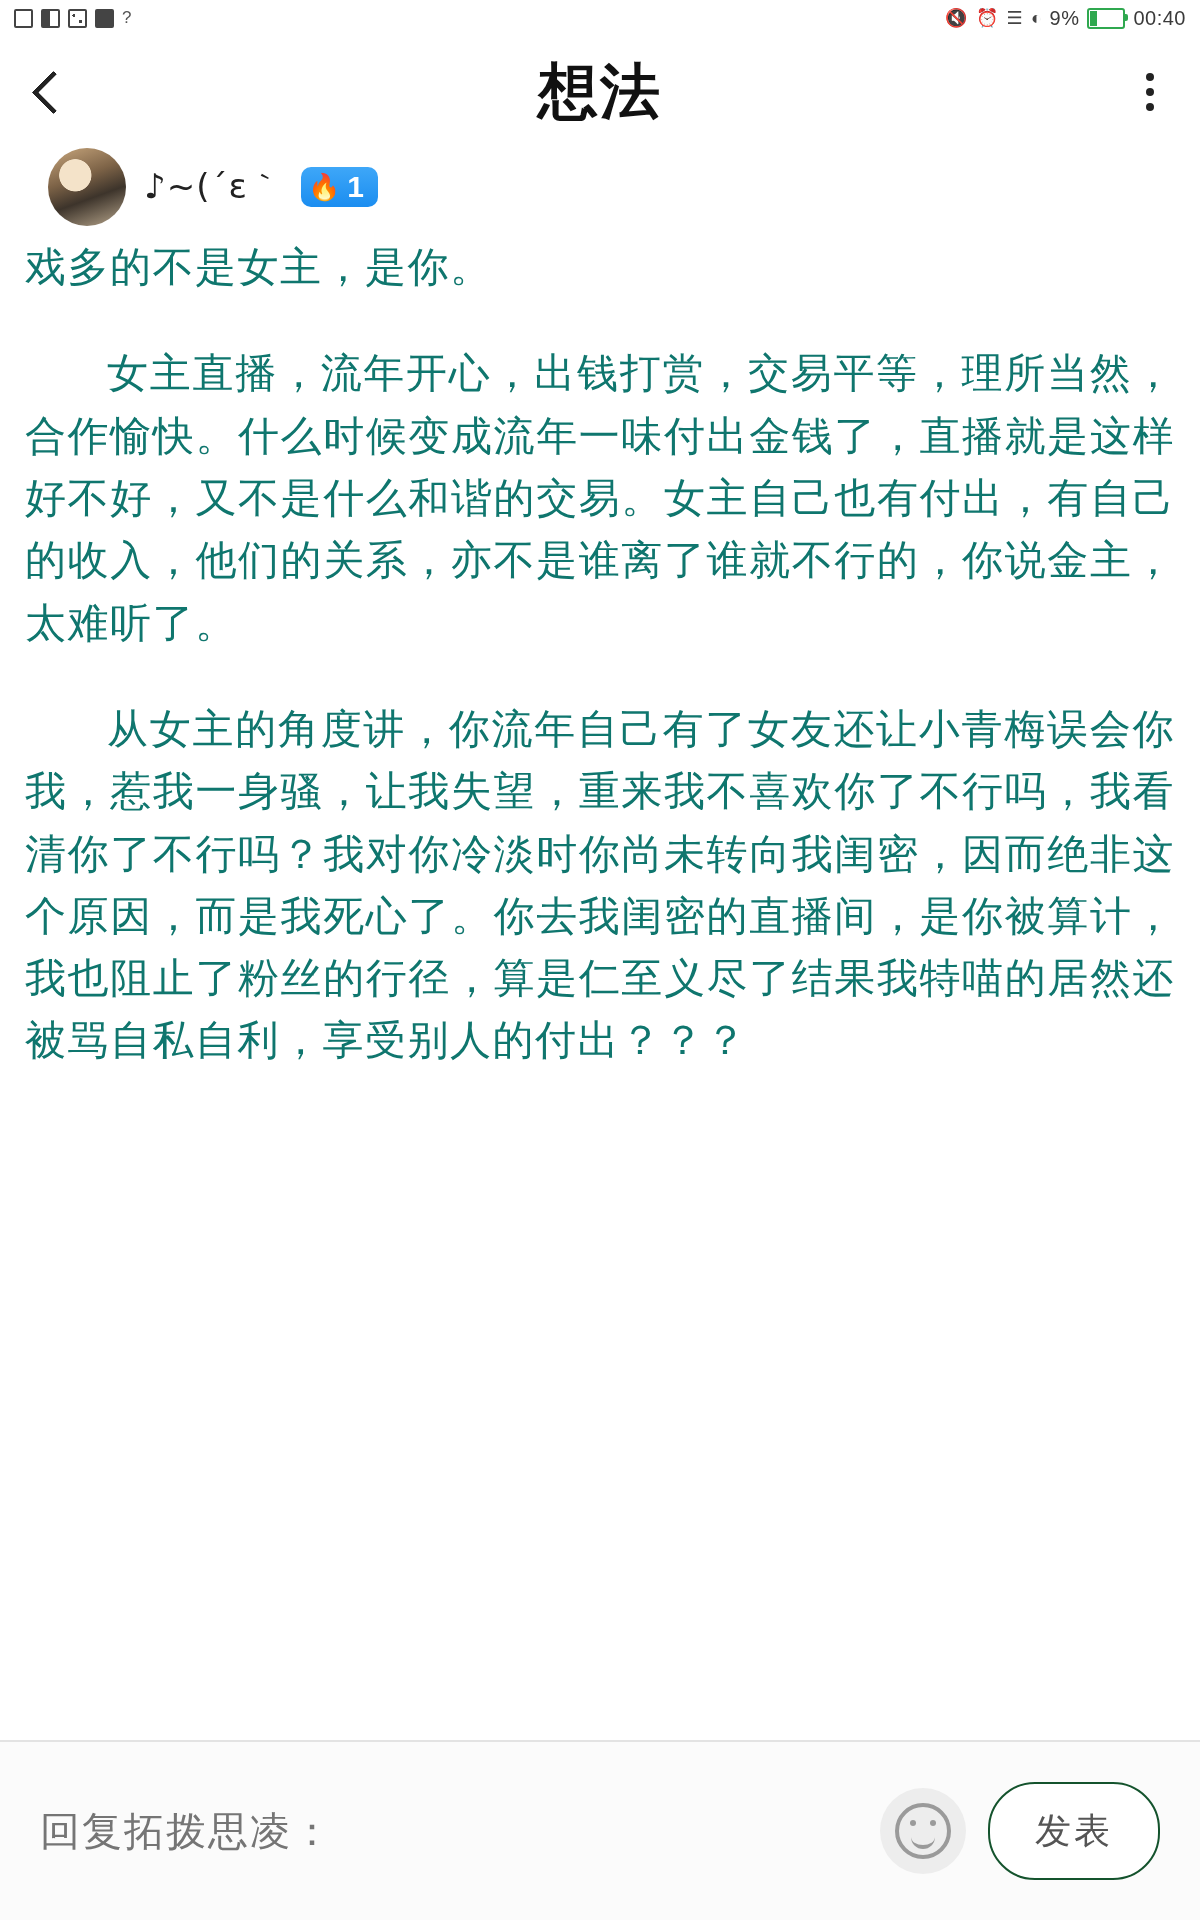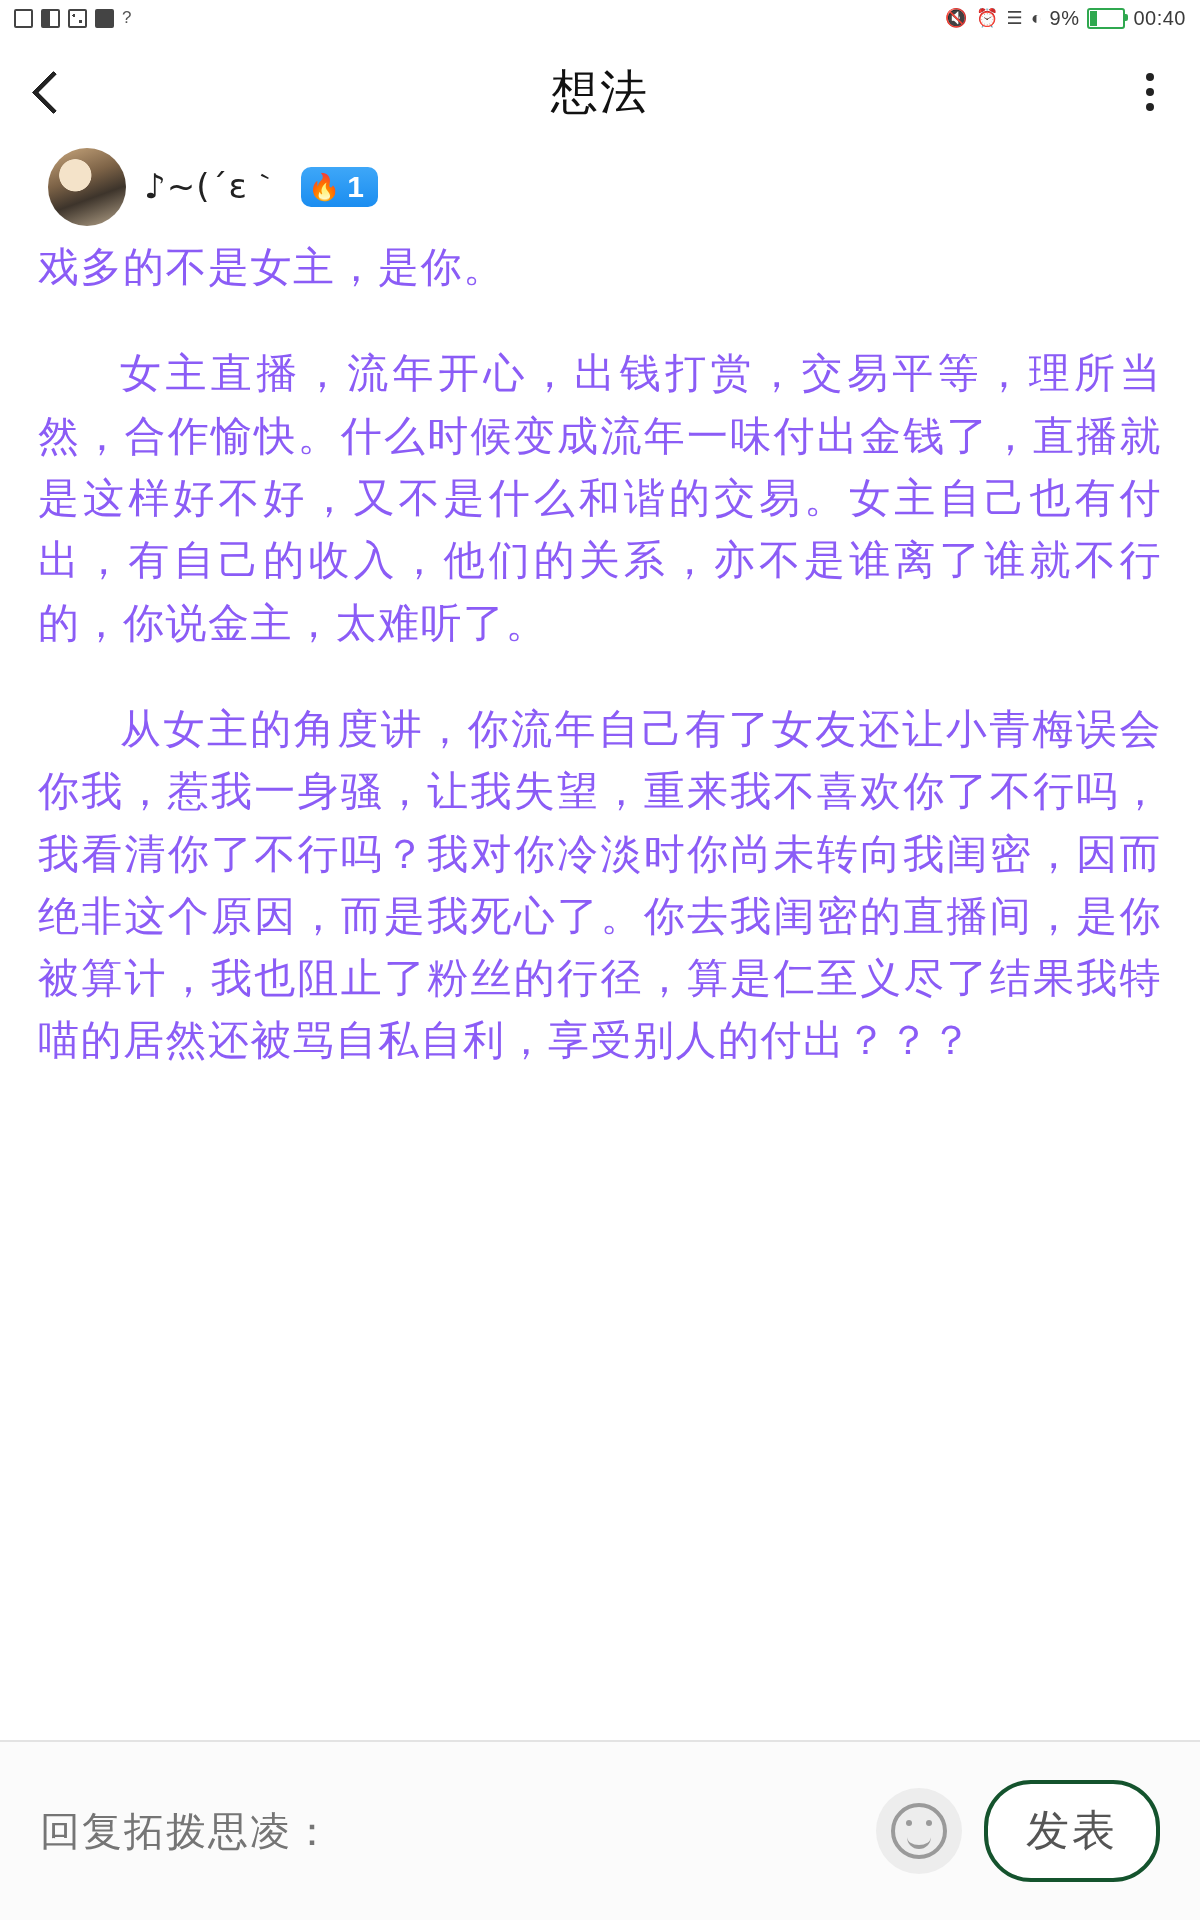--- a/index.html
+++ b/index.html
@@ -99,22 +99,22 @@
     border-left: 5px solid #222;
     border-bottom: 5px solid #222;
     transform: rotate(45deg);
     margin-left: 10px;
     border-radius: 2px;
   }
   .app-title {
     position: absolute;
     left: 0; right: 0;
     text-align: center;
-    font-size: 47px;
-    font-weight: normal;
+    font-size: 60px;
+    font-weight: bold;
     color: #111;
     font-family: "DejaVu Sans", sans-serif;
     letter-spacing: 2px;
     pointer-events: none;
   }
   .more-btn {
     position: absolute;
     right: 0;
     width: 100px;
     height: 112px;
@@ -179,25 +179,25 @@
     border-radius: 10px;
     padding: 5px 14px 5px 8px;
     font-size: 30px;
     font-weight: bold;
     height: 40px;
     box-sizing: border-box;
   }
   .badge .flame { font-size: 26px; }
 
   .post-body {
-    padding: 0 38px;
+    padding: 0 25px;
     font-family: "DejaVu Sans", sans-serif;
     font-size: 41px;
     line-height: 1.52;
-    color: #8b5cf6;
+    color: #0f766e;
     letter-spacing: 1.5px;
     text-align: justify;
   }
   .post-body p { margin: 0 0 2px 0; }
   .post-body p.indent { text-indent: 2em; margin-top: 44px; }
 
   
   .bottom-bar {
     position: absolute;
     left: 0; right: 0; bottom: 0;
@@ -254,26 +254,26 @@
     left:12px; right:12px; top: 24px;
     height: 14px;
     border-bottom: 4px solid #9a9a9a;
     border-radius: 0 0 20px 20px;
   }
   .publish-btn {
     flex: 0 0 auto;
     width: 168px;
     height: 94px;
     border-radius: 47px;
-    border: 4px solid #14532d;
+    border: 2px solid #14532d;
     background: #fff;
     display: flex;
     align-items: center;
     justify-content: center;
-    font-size: 43px;
+    font-size: 36px;
     color: #555;
     font-family: "DejaVu Sans", sans-serif;
     letter-spacing: 3px;
     cursor: pointer;
   }
 </style>
 </head>
 <body>
 
 <div class="status-bar">

